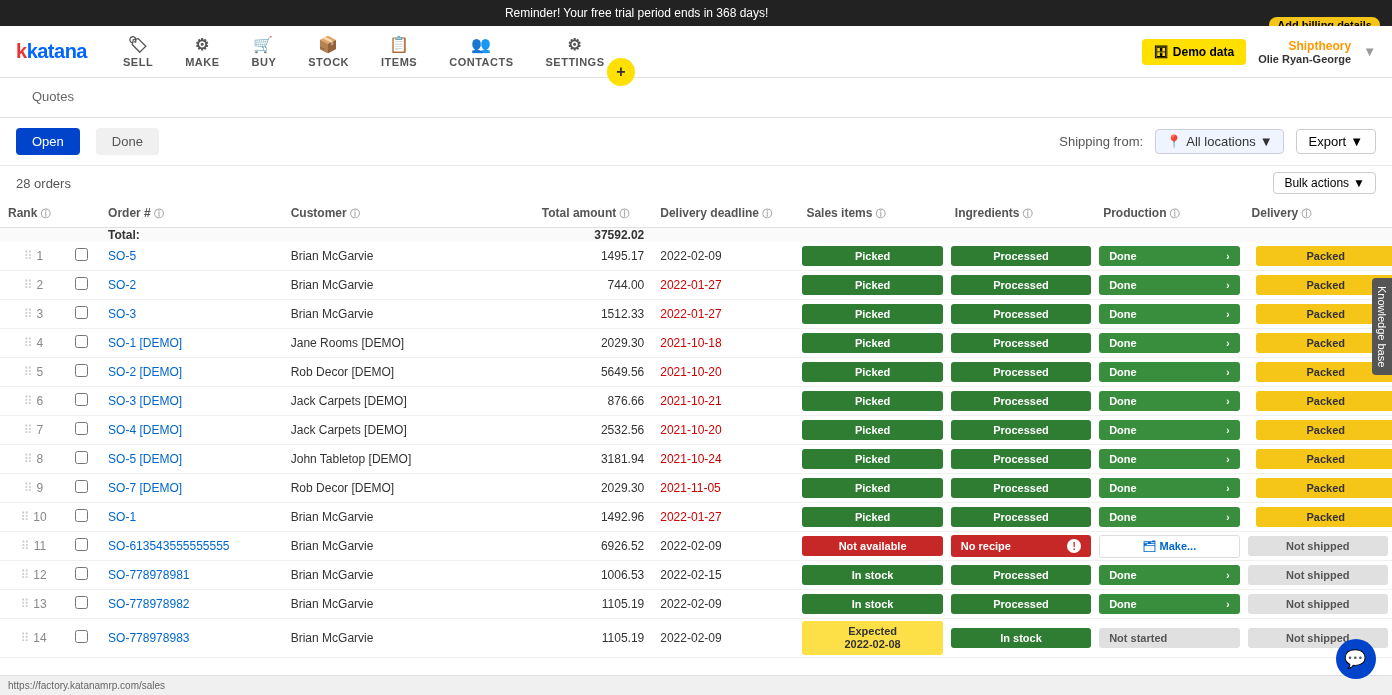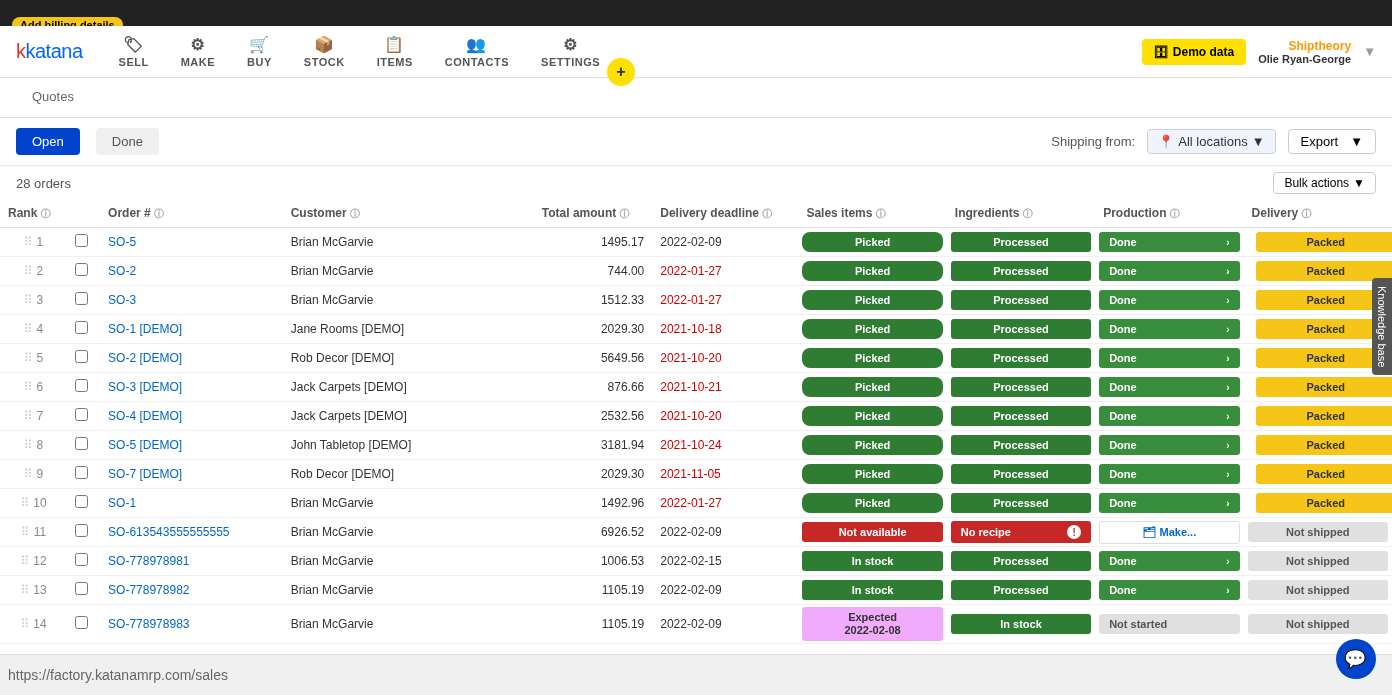--- a/index.html
+++ b/index.html
@@ -34,21 +34,21 @@
       background: #fff;
       border-bottom: 1px solid #e0e0e0;
       display: flex;
       align-items: center;
       padding: 0 16px;
       height: 52px;
       position: relative;
     }
     .logo {
       font-size: 20px;
-      font-weight: 400;
+      font-weight: 700;
       color: #1a1a2e;
       margin-right: 20px;
       letter-spacing: -0.5px;
     }
     .logo span { color: #0066ff; }
     .nav-items {
       display: flex;
       align-items: center;
       gap: 0;
       flex: 1;
@@ -176,21 +176,21 @@
     }
     .export-btn {
       background: #fff;
       border: 1px solid #ccc;
       border-radius: 4px;
       padding: 4px 12px;
       cursor: pointer;
       font-size: 13px;
       display: flex;
       align-items: center;
-      gap: 12px;
+      gap: 4px;
     }
 
     
     .table-header-bar {
       display: flex;
       align-items: center;
       justify-content: space-between;
       padding: 6px 16px;
       font-size: 13px;
       color: #555;
@@ -261,30 +261,30 @@
       align-items: center;
       justify-content: center;
       padding: 4px 10px;
       border-radius: 3px;
       font-size: 11px;
       font-weight: 600;
       color: #fff;
       width: 100%;
       text-align: center;
     }
-    .badge-picked { background: #2e7d32; border-radius: 8px; }
+    .badge-picked { background: #2e7d32; }
     .badge-processed { background: #2e7d32; }
     .badge-done { background: #388e3c; }
     .badge-packed { background: #f5c518; color: #333; margin-left: 8px; }
     .badge-not-available { background: #c62828; }
     .badge-no-recipe { background: #c62828; }
     .badge-make { background: #fff; color: #0066cc; border: 1px solid #ddd; }
     .badge-not-shipped { background: #e0e0e0; color: #555; }
     .badge-in-stock { background: #2e7d32; }
-    .badge-expected { background: #f0abfc; color: #333; }
+    .badge-expected { background: #fde047; color: #333; }
     .badge-not-started { background: #e0e0e0; color: #555; }
     .badge-in-stock-light { background: #2e7d32; }
 
     .status-cell { padding: 2px 4px; }
 
     .info-icon { font-size: 10px; color: #fff; background: #555; border-radius: 50%; width: 14px; height: 14px; display: inline-flex; align-items: center; justify-content: center; margin-left: 4px; }
     .info-icon-red { background: #fff; color: #c62828; }
     .chevron { color: #fff; font-size: 10px; }
 
     
@@ -334,20 +334,21 @@
       padding: 8px 4px;
       cursor: pointer;
       border-radius: 4px 0 0 4px;
       z-index: 100;
     }
   </style>
 </head>
 <body>
 
 <div class="top-banner">
+  <span class="top-banner-text">Reminder! Your free trial period ends in 368 days!</span>
   <button class="add-billing-btn">Add billing details</button>
 </div>
 
 <nav class="navbar">
   <div class="logo">
     <span style="color:#e63333">k</span><span>katana</span>
   </div>
   <div class="nav-items">
     <div class="nav-item">
       <span class="nav-icon">🏷</span>
@@ -430,20 +431,26 @@
           <th style="width:20px"></th>
           <th style="width:160px">Order # <span style="color:#aaa;font-size:10px">ⓘ</span></th>
           <th style="width:220px">Customer <span style="color:#aaa;font-size:10px">ⓘ</span></th>
           <th style="width:100px">Total amount <span style="color:#aaa;font-size:10px">ⓘ</span></th>
           <th style="width:120px">Delivery deadline <span style="color:#aaa;font-size:10px">ⓘ</span></th>
           <th style="width:130px">Sales items <span style="color:#aaa;font-size:10px">ⓘ</span></th>
           <th style="width:130px">Ingredients <span style="color:#aaa;font-size:10px">ⓘ</span></th>
           <th style="width:130px">Production <span style="color:#aaa;font-size:10px">ⓘ</span></th>
           <th style="width:130px">Delivery <span style="color:#aaa;font-size:10px">ⓘ</span></th>
         </tr>
+        <tr class="total-row">
+          <td colspan="2"></td>
+          <td colspan="2" style="font-weight:600; padding-left:8px">Total:</td>
+          <td style="text-align:right; font-weight:600; padding-right:8px">37592.02</td>
+          <td colspan="5"></td>
+        </tr>
       </thead>
       <tbody id="table-body">
       <tr>
     <td class="rank-cell">
       <span class="drag-handle">⠿</span>1
     </td>
     <td class="checkbox-cell">
       <input type="checkbox" style="">
     </td>
     <td>
@@ -725,15 +732,15 @@
 </div>
 
 <div class="kb-sidebar">Knowledge base</div>
 
 <div class="chat-bubble">
   <span>💬</span>
 </div>
 
 <div class="cursor-bubble">+</div>
 
-<div style="position:fixed;bottom:0;left:0;right:0;background:#f0f0f0;border-top:1px solid #ddd;padding:12px 8px;font-size:14px;color:#666;z-index:50">
+<div style="position:fixed;bottom:0;left:0;right:0;background:#f0f0f0;border-top:1px solid #ddd;padding:4px 8px;font-size:10px;color:#666;z-index:50">
   <span>https://factory.katanamrp.com/sales</span>
 </div>
 
 </body></html>

